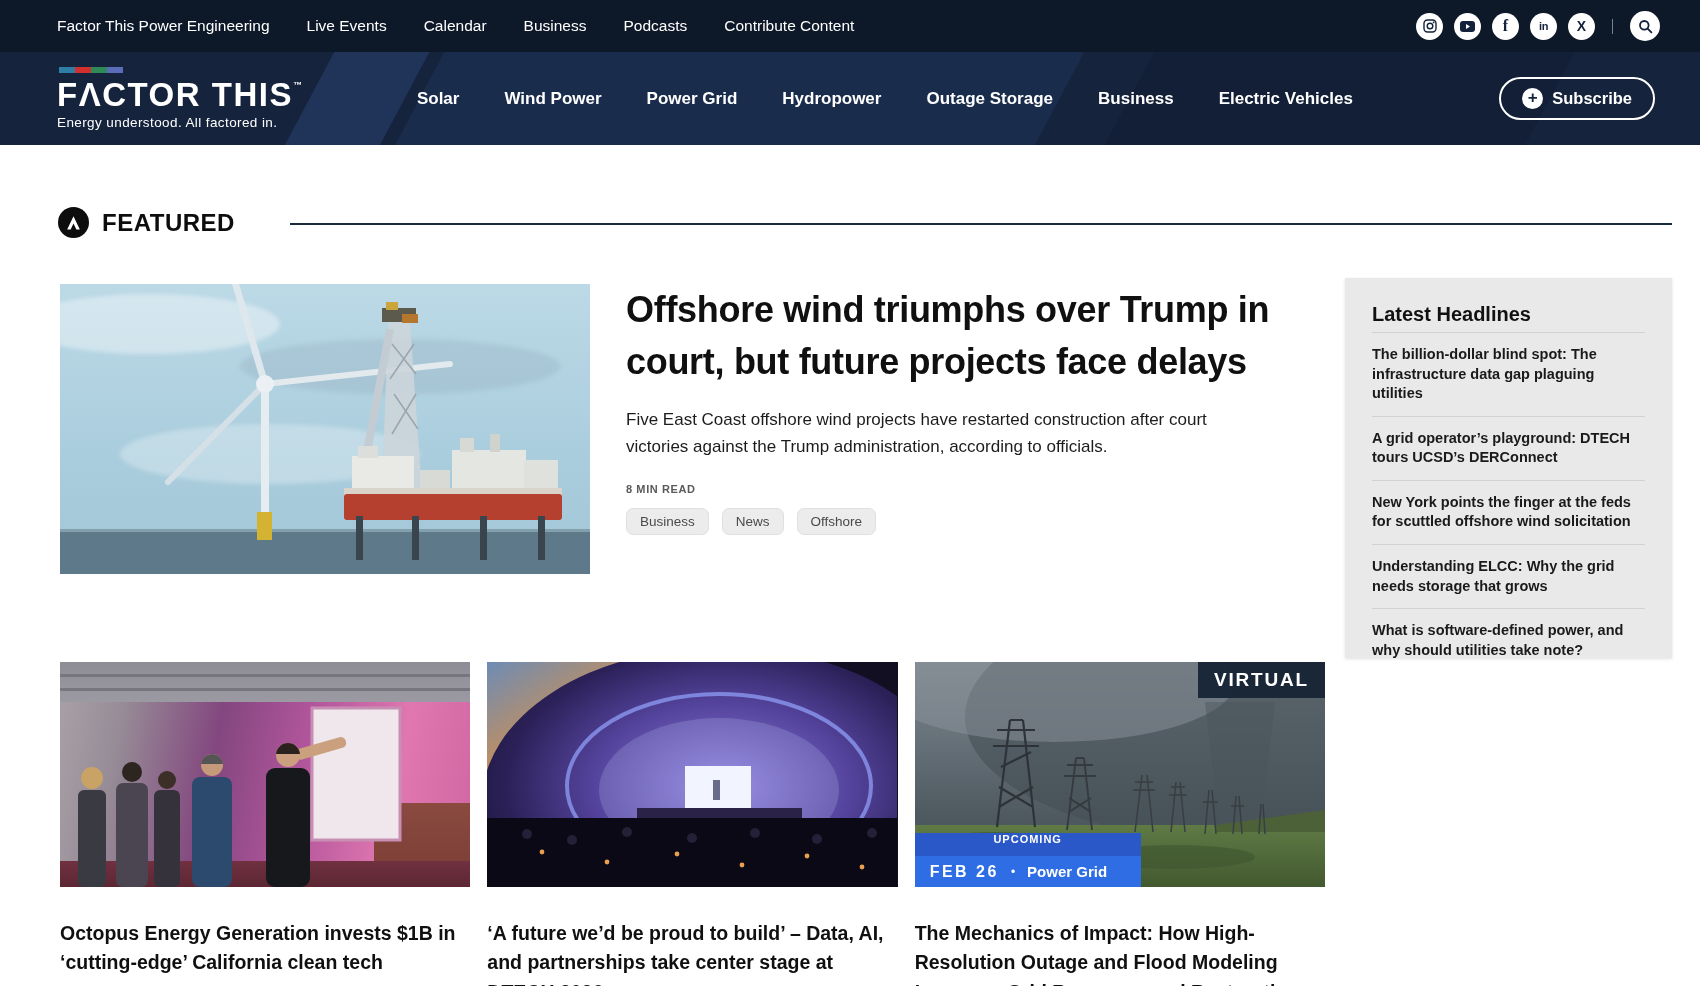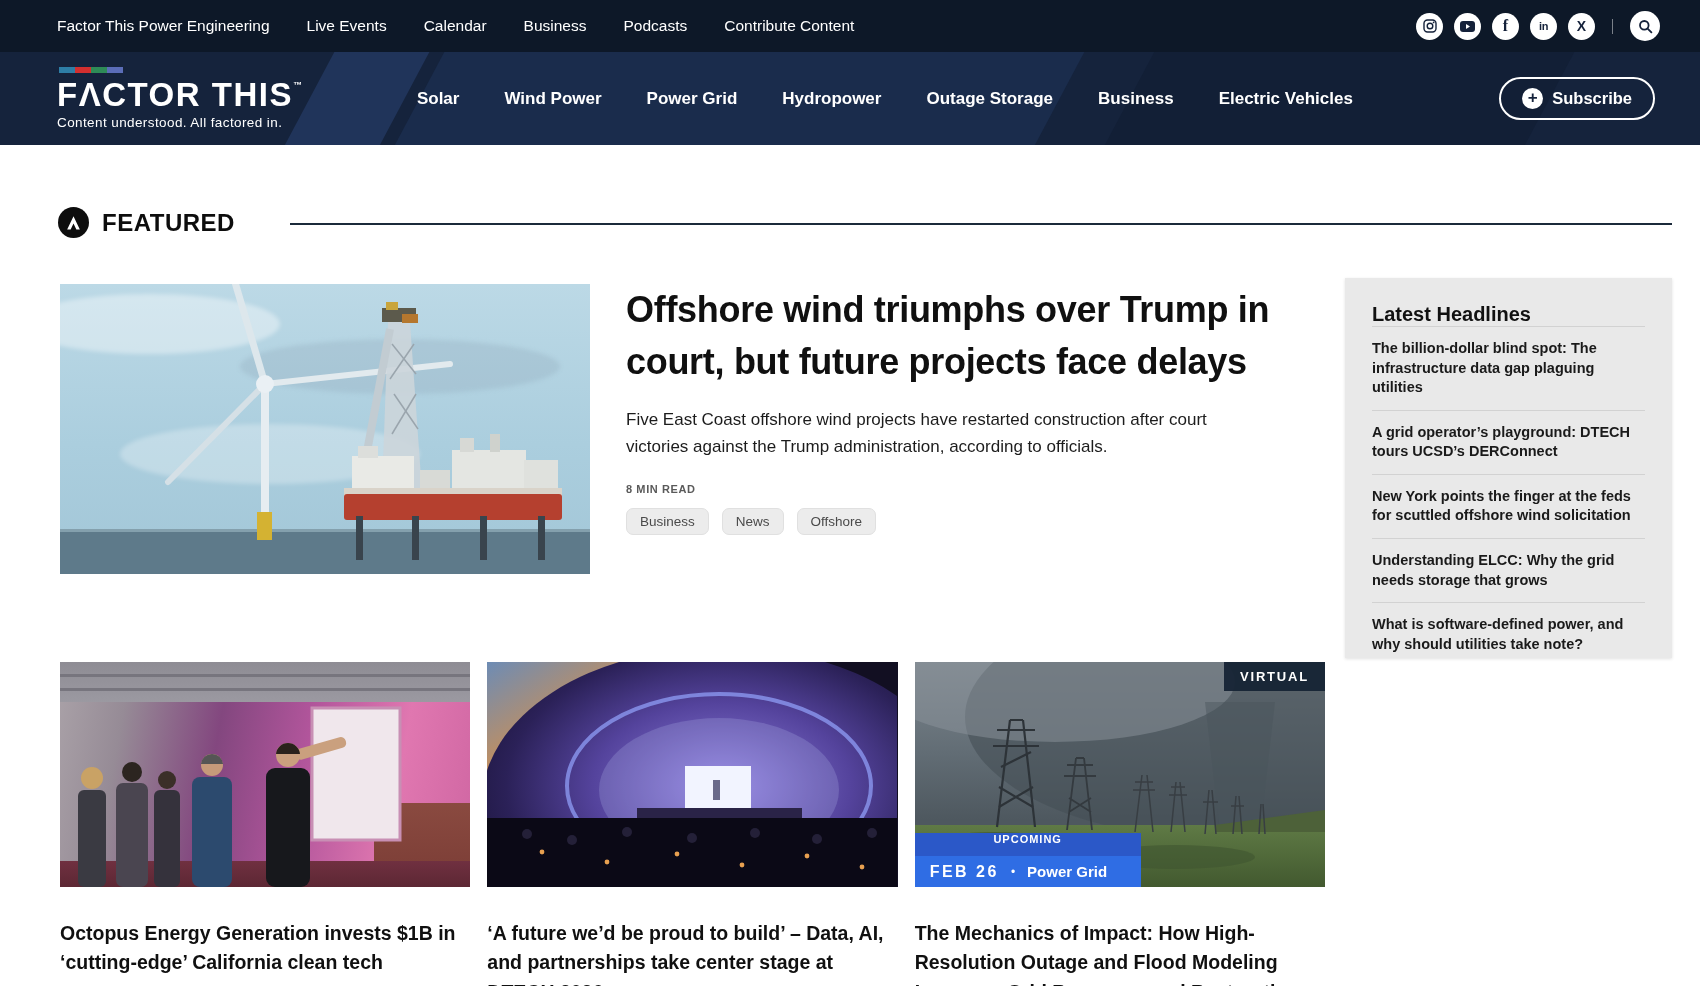--- a/index.html
+++ b/index.html
@@ -84,33 +84,33 @@
               background:linear-gradient(180deg,#703040,#5c2733); }
   .s1-brick { position:absolute; bottom:0; right:0; width:96px; height:84px;
               background:linear-gradient(180deg,#8a4a40,#7a3c35); }
 
   
   .scene2 { background:#120f22; }
 
   
   .scene3 { background:linear-gradient(180deg,#7e878e 0%,#626d75 40%,#4e585f 70%); }
   .badge { position:absolute; top:0; right:0; background:rgba(22,36,53,.95); color:#fff;
-           font-size:13px; font-weight:bold; letter-spacing:1.8px; padding:7px 16px; }
+           font-size:19px; font-weight:bold; letter-spacing:1.8px; padding:7px 16px; }
   .banner { position:absolute; left:0; bottom:0; width:226px; }
   .banner-top { height:23px; background:#2b58c8; display:flex; justify-content:center; }
   .banner-top span { color:#fff; font-size:11px; font-weight:bold; letter-spacing:1px; }
   .banner-bottom { height:31px; background:#2f6de4; display:flex; align-items:center; padding-left:15px; gap:12px; }
   .banner-date { color:#fff; font-size:16px; font-weight:bold; letter-spacing:2.5px; }
   .banner-dot { color:#fff; font-size:12px; }
   .banner-cat { color:#fff; font-size:15px; font-weight:600; }
 
   
   .sidebar { background:#e9e9e9; margin-top:40px; height:380px; padding:25px 27px 20px 27px;
              box-shadow:0 1px 3px rgba(0,0,0,.12); }
-  .sb-title { font-size:20px; font-weight:bold; color:#111; margin-bottom:0; }
+  .sb-title { font-size:20px; font-weight:bold; color:#111; margin-bottom:6px; }
   .sb-item { font-size:14.5px; font-weight:bold; color:#1a1a1a; line-height:1.35;
              padding:12px 0; border-top:1px solid #d2d2d2; cursor:pointer; }
   .sb-item:first-of-type { border-top:none; margin-top:8px; }
 </style>
 </head>
 <body>
 
 <div class="page">
 
   <div class="topbar">
@@ -160,21 +160,21 @@
     <div class="hd-stripe hd-s2"></div>
     <div class="hd-stripe hd-s3"></div>
     <div class="logo">
       <div class="logo-bar">
         <span style="background:#2e7ea6"></span>
           <span style="background:#d32f2f"></span>
           <span style="background:#2e8b57"></span>
           <span style="background:#5b6db8"></span>
       </div>
       <div class="logo-text"><span>FΛCTOR THIS</span><sup>™</sup></div>
-      <div class="logo-tag">Content understood. All factored in.</div>
+      <div class="logo-tag">Energy understood. All factored in.</div>
     </div>
     <div class="nav">
       <span class="nav-item">Solar</span>
       <span class="nav-item">Wind Power</span>
       <span class="nav-item">Power Grid</span>
       <span class="nav-item">Hydropower</span>
       <span class="nav-item">Outage Storage</span>
       <span class="nav-item">Business</span>
       <span class="nav-item">Electric Vehicles</span>
     </div>

